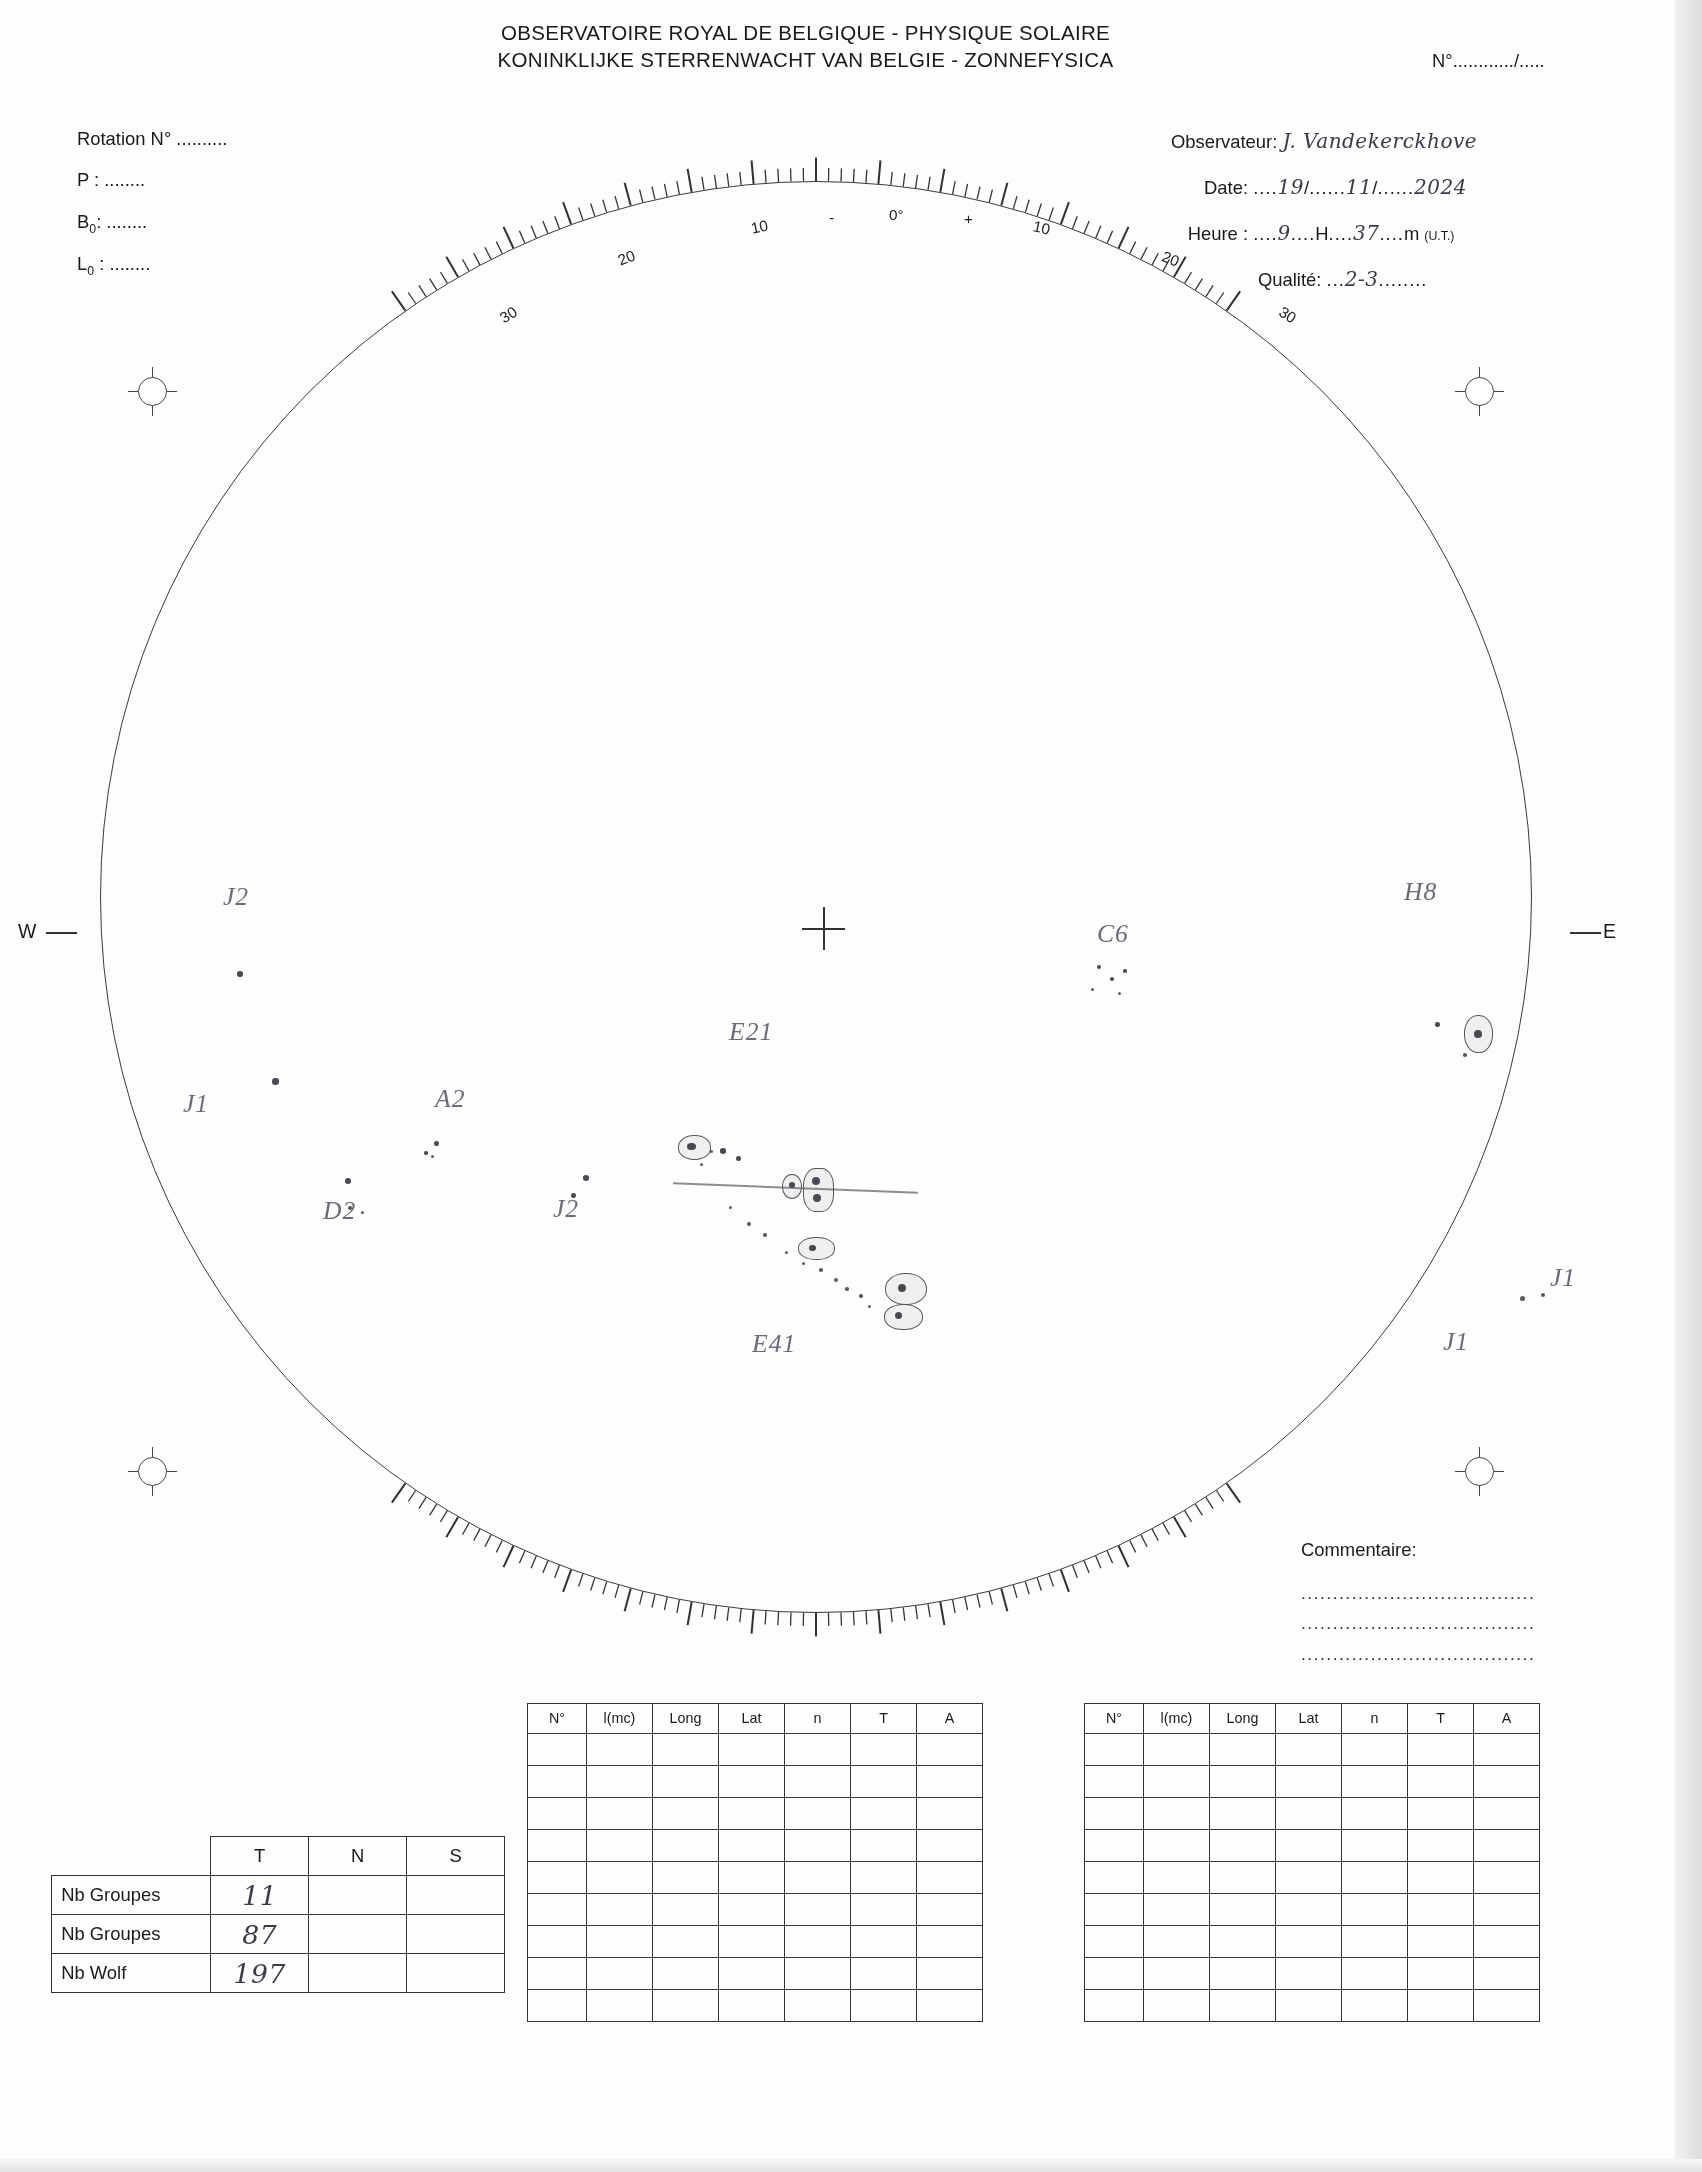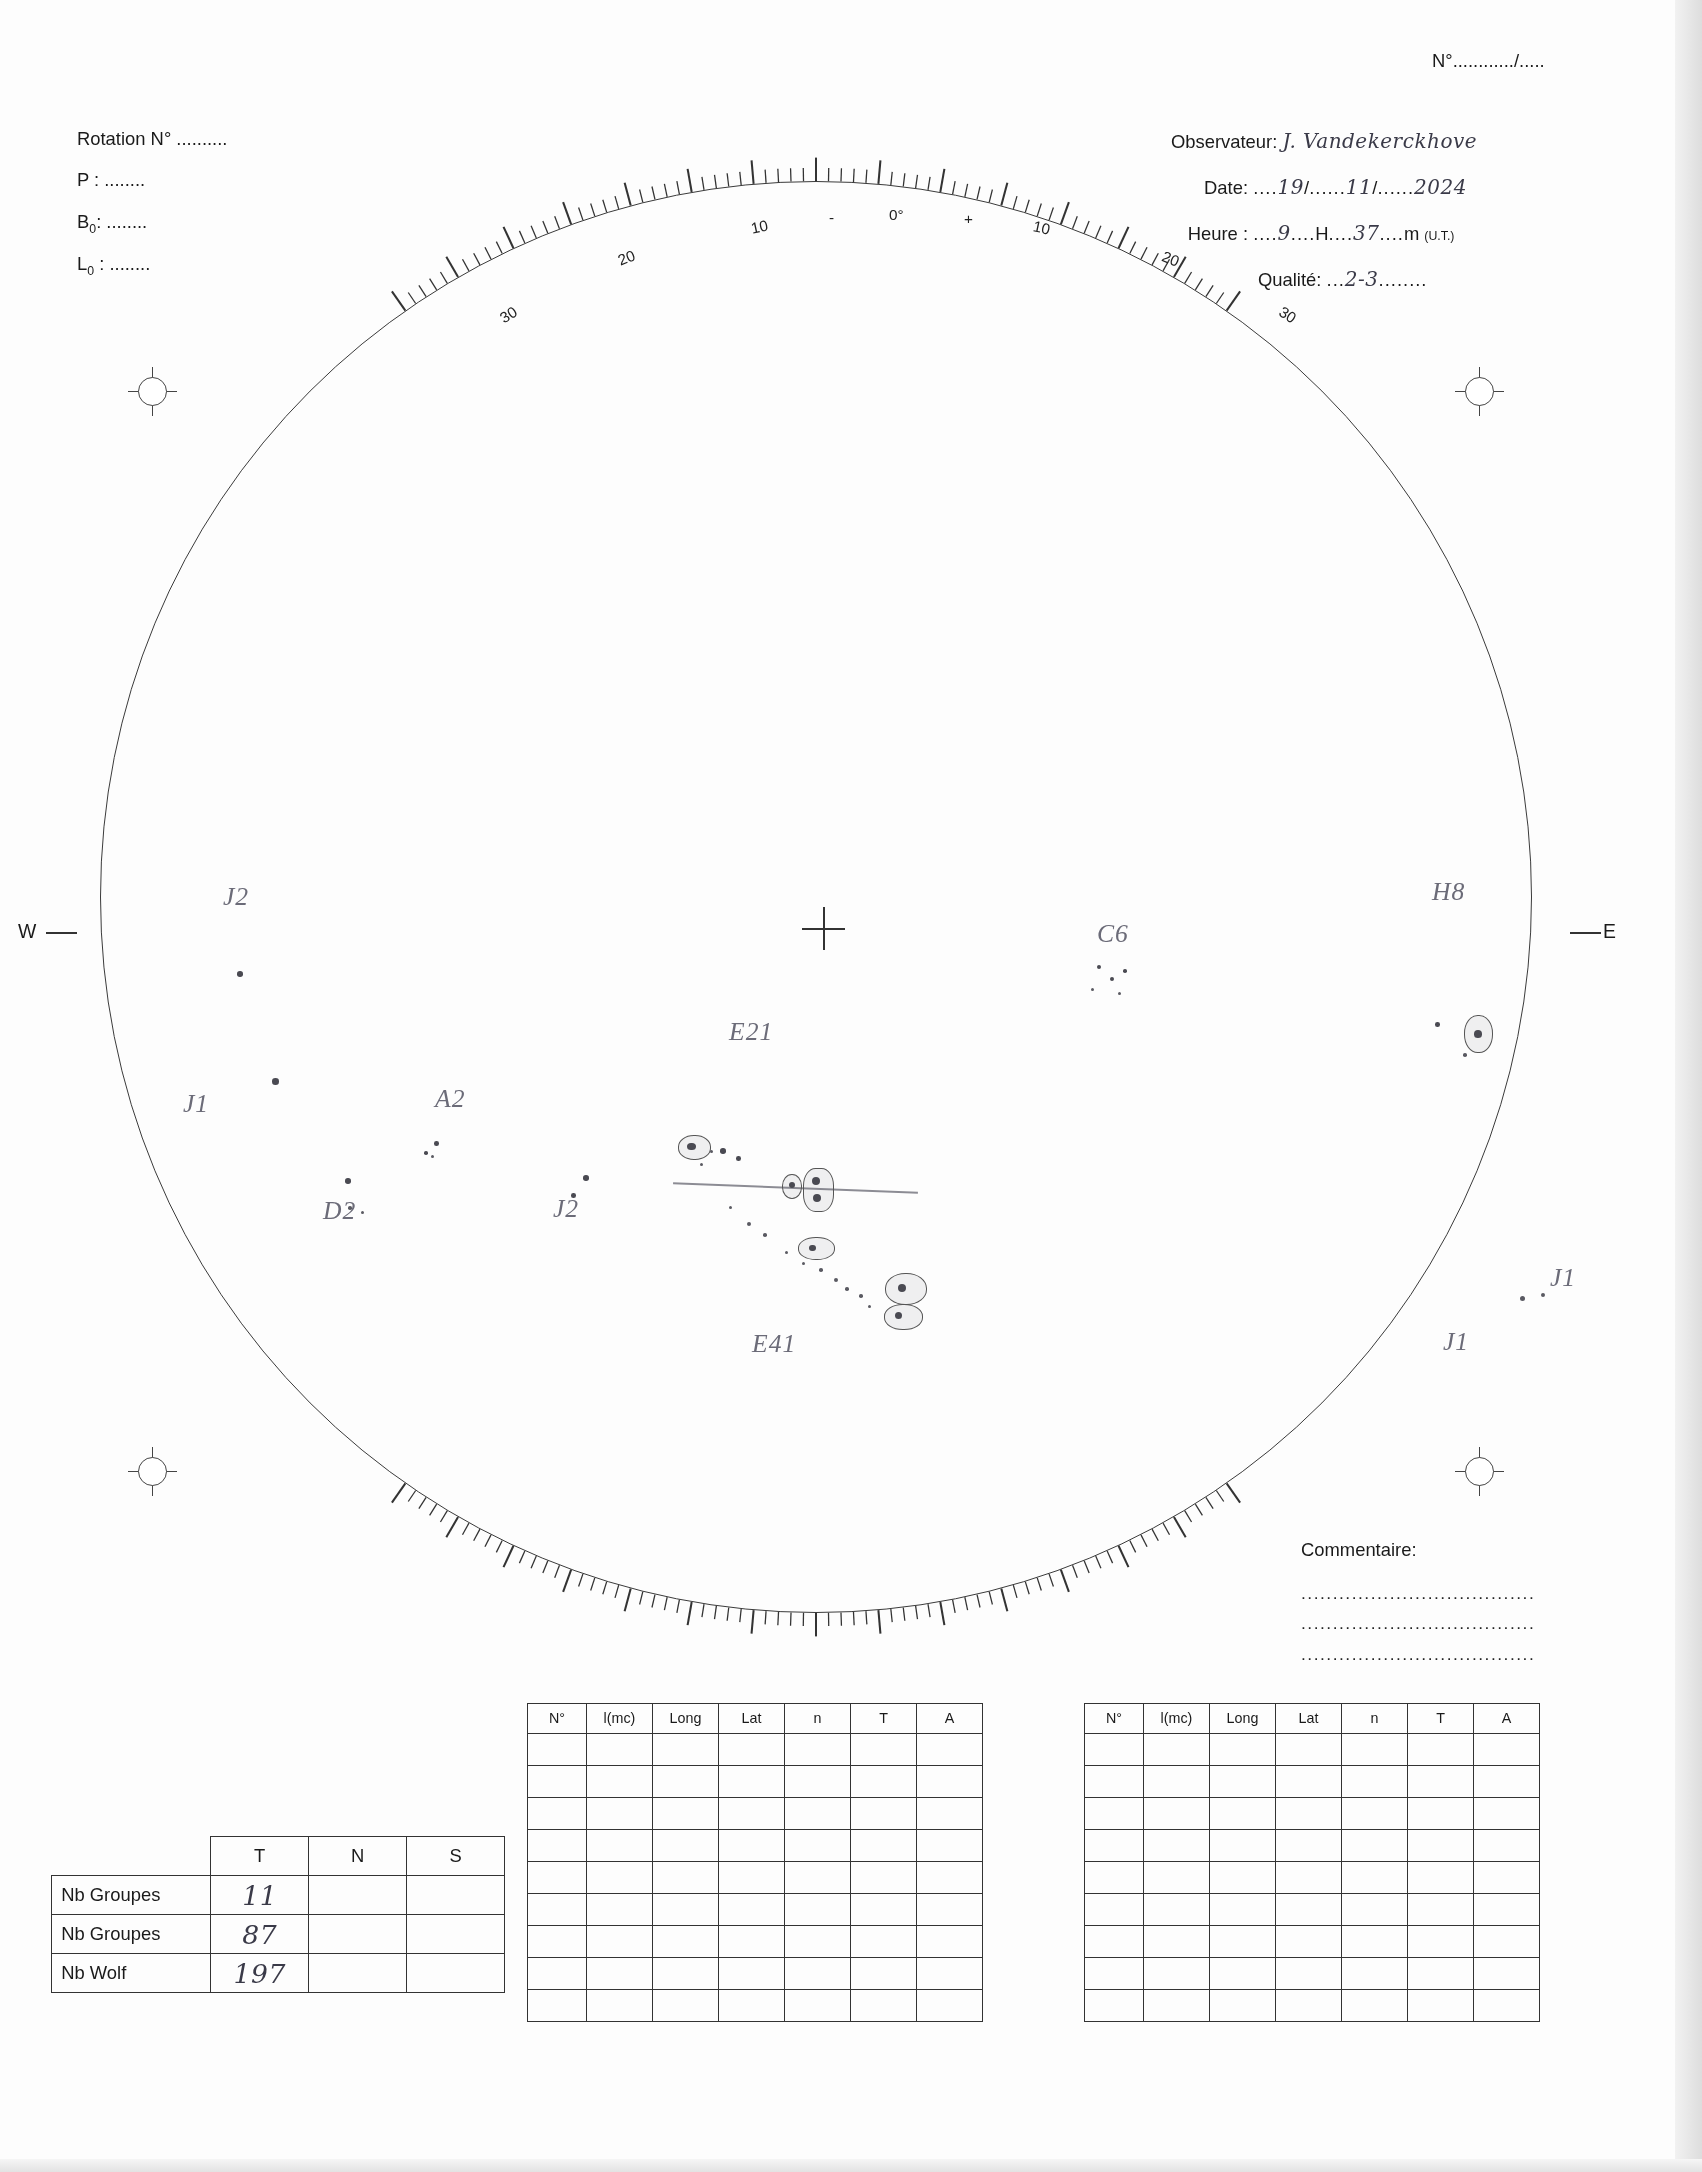--- a/index.html
+++ b/index.html
@@ -213,20 +213,24 @@
   .speck { position: absolute; background: #5a5a62; border-radius: 50%; }
 </style>
 </head>
 <body>
 
 <div id="sheet">
 
   <div class="page-edge-right"></div>
   <div class="page-edge-bottom"></div>
 
+  <div class="title-block">
+    <span class="title-line">OBSERVATOIRE ROYAL DE BELGIQUE - PHYSIQUE SOLAIRE</span>
+    <span class="title-line">KONINKLIJKE STERRENWACHT VAN BELGIE - ZONNEFYSICA</span>
+  </div>
 
   <div class="num-field">N°............/.....</div>
 
   <div class="left-fields">
     <div>Rotation N° ..........</div>
     <div>P : ........</div>
     <div>
       <span>B</span><span class="sub">0</span><span>: ........</span>
     </div>
     <div>
@@ -437,21 +441,21 @@
       <div class="degree-label" style="left:679px; top:65px; transform:rotate(-12deg);">10</div>
       <div class="degree-label" style="left:961px; top:66px; transform:rotate(12deg);">10</div>
       <div class="degree-label" style="left:546px; top:96px; transform:rotate(-22deg);">20</div>
       <div class="degree-label" style="left:1090px; top:97px; transform:rotate(22deg);">20</div>
       <div class="degree-label" style="left:428px; top:153px; transform:rotate(-32deg);">30</div>
       <div class="degree-label" style="left:1207px; top:153px; transform:rotate(32deg);">30</div>
     </div>
 
     <div class="group-label" style="left:151px;  top:729px;">J2</div>
     <div class="group-label" style="left:1025px; top:722px;margin-top:44px;">C6</div>
-    <div class="group-label" style="left:1360px; top:724px;">H8</div>
+    <div class="group-label" style="left:1332px; top:724px;">H8</div>
     <div class="group-label" style="left:657px; top:864px;">E21</div>
     <div class="group-label" style="left:111px;  top:936px;">J1</div>
     <div class="group-label" style="left:363px;  top:931px;">A2</div>
     <div class="group-label" style="left:251px;  top:1043px;">D2</div>
     <div class="group-label" style="left:481px;  top:1041px;">J2</div>
     <div class="group-label" style="left:680px; top:1176px;">E41</div>
     <div class="group-label" style="left:1478px; top:1110px;">J1</div>
     <div class="group-label" style="left:1371px; top:1174px;">J1</div>
 
     <div class="axis-line" style="left:601px; top:1034px; width:245px; transform:rotate(2.2deg);"></div>

